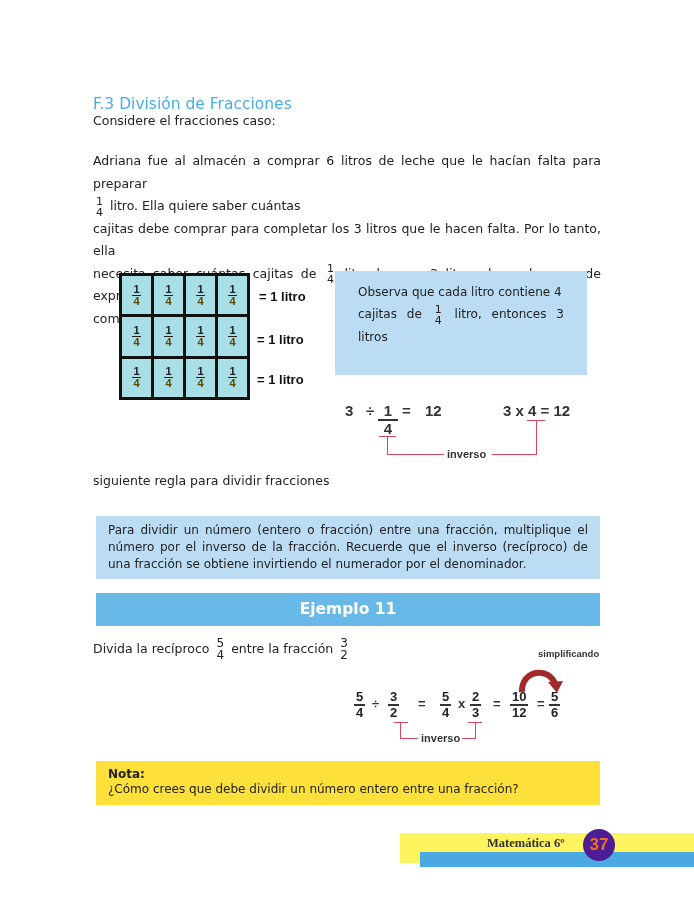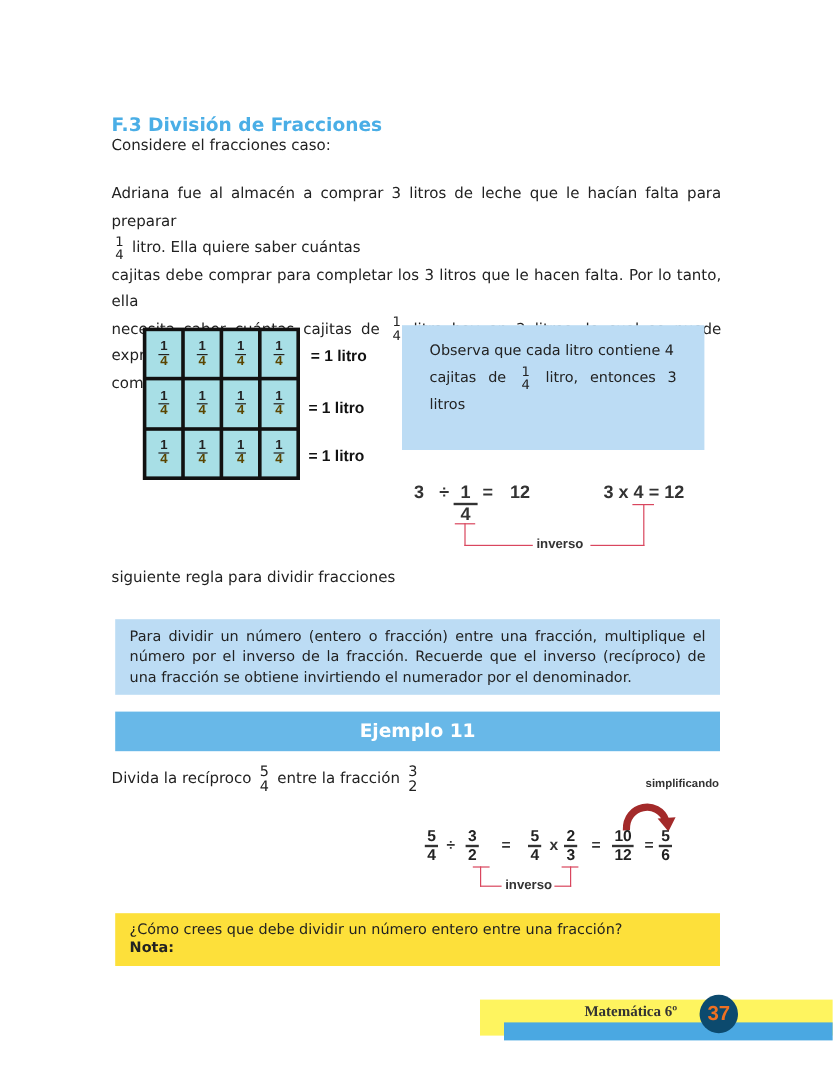--- a/index.html
+++ b/index.html
@@ -1,19 +1,19 @@
 <!DOCTYPE html>
 <html><head>
 <meta charset="utf-8">
 <style>
   html, body { margin:0; padding:0; background:#fff; }
   body { width:694px; height:900px; position:relative; overflow:hidden;
          font-family:"DejaVu Sans", sans-serif; color:#222; }
   .abs { position:absolute; }
-  .title { left:93px; top:95px; font-size:15.5px; font-weight:bold; color:#4aaee6; }
+  .title { left:93px; top:95px; font-size:15.5px; font-weight:normal; color:#4aaee6; }
   .lead { left:93px; top:113px; font-size:12.5px; }
   .para { left:93px; width:508px; font-size:12.5px; line-height:22.5px; text-align:justify; }
   .frac { display:inline-block; vertical-align:middle; text-align:center; line-height:1; margin:0 2px; }
   .frac .n { display:block; font-size:11px; border-bottom:1px solid #222; padding:0 1px; }
   .frac .d { display:block; font-size:11px; }
   .frac.nb .n { border-bottom:none; }
   
   .grid { left:119px; top:273px; width:131px; height:127px; background:#111;
           display:grid; grid-template-columns:repeat(4,1fr); grid-template-rows:repeat(3,1fr);
           gap:3px; padding:3px; box-sizing:border-box; }
@@ -27,33 +27,33 @@
   .inv { font-family:"Liberation Sans", sans-serif; font-weight:bold; font-size:11px; color:#333; }
   .rule { left:96px; top:516px; width:504px; height:63px; background:#bcdcf4; box-sizing:border-box;
           padding:6px 12px; font-size:12px; line-height:17px; text-align:justify; }
   .ej { left:96px; top:593px; width:504px; height:33px; background:#68b8e8; color:#fff;
         font-weight:bold; font-size:15.5px; text-align:center; line-height:33px; }
   .nota { left:96px; top:761px; width:504px; height:44px; background:#fde03a; box-sizing:border-box;
           padding:6px 12px; font-size:12px; line-height:15px; }
   .red { background:#d9465e; }
   .ybar { left:400px; top:833px; width:294px; height:30px; background:#fef45f; }
   .bbar { left:420px; top:852px; width:274px; height:15px; background:#4aa8e2; }
-  .pcircle { left:583px; top:829px; width:32px; height:32px; border-radius:50%; background:#0c4a6e;
+  .pcircle { left:583px; top:829px; width:32px; height:32px; border-radius:50%; background:#4c1d95;
              text-align:center; line-height:32px; font-family:"Liberation Sans", sans-serif;
              font-weight:bold; font-size:17px; color:#f07022; }
   .mat { left:487px; top:836px; font-family:"Liberation Serif", serif; font-weight:bold; font-size:12.5px; color:#333; }
 </style>
 </head>
 <body>
 
 <div class="abs title">F.3 División de Fracciones</div>
 <div class="abs lead">Considere el fracciones caso:</div>
 
 <div class="abs para" style="top:150px;">
-  <div>Adriana fue al almacén a comprar 3 litros de leche que le hacían falta para preparar</div>
+  <div>Adriana fue al almacén a comprar 6 litros de leche que le hacían falta para preparar</div>
   <div>
     <span class="frac nb"><span class="n">1</span><span class="d">4</span></span>
     <span>litro. Ella quiere saber cuántas</span>
   </div>
   <div>cajitas debe comprar para completar los 3 litros que le hacen falta. Por lo tanto, ella</div>
   <div>
     <span>necesita saber cuántas cajitas de</span>
     <span class="frac nb"><span class="n">1</span><span class="d">4</span></span>
     <span>litro hay en 3 litros, lo cual se puede expresar</span>
   </div>
@@ -219,20 +219,20 @@
 
 <div class="abs red" style="left:394px; top:722px; width:14px; height:1px;"></div>
 <div class="abs red" style="left:400px; top:722px; width:1px; height:17px;"></div>
 <div class="abs red" style="left:400px; top:738px; width:18px; height:1px;"></div>
 <div class="abs inv" style="left:421px; top:732px;">inverso</div>
 <div class="abs red" style="left:462px; top:738px; width:14px; height:1px;"></div>
 <div class="abs red" style="left:475px; top:722px; width:1px; height:17px;"></div>
 <div class="abs red" style="left:468px; top:722px; width:14px; height:1px;"></div>
 
 <div class="abs nota">
+  <div style="font-weight:bold; color:#222;">Nota:</div>
   <div>¿Cómo crees que debe dividir un número entero entre una fracción?</div>
-  <div style="font-weight:bold; color:#222;">Nota:</div>
 </div>
 
 <div class="abs ybar"></div>
 <div class="abs bbar"></div>
 <div class="abs mat">Matemática 6º</div>
 <div class="abs pcircle">37</div>
 
 </body></html>

